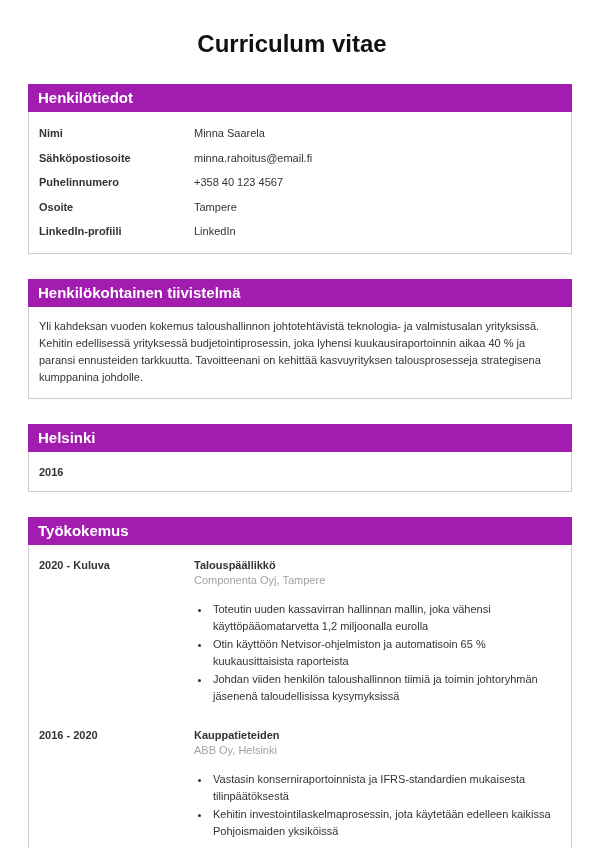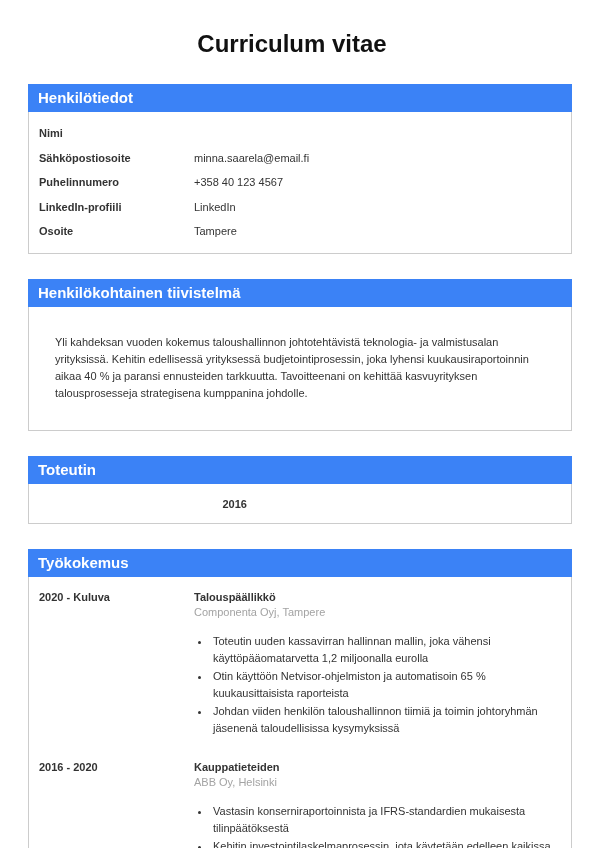--- a/index.html
+++ b/index.html
@@ -18,21 +18,21 @@
     margin: 30px 16px 26px 0;
     text-align: center;
     font-size: 24px;
     font-weight: bold;
     color: #111111;
   }
   .section {
     margin: 0 28px 25px 28px;
   }
   .section-header {
-    background: #3b82f6;
+    background: #a21caf;
     color: #ffffff;
     font-size: 15px;
     font-weight: bold;
     padding: 5px 10px 6px 10px;
   }
   .section-body {
     border: 1px solid #cccccc;
     border-top: none;
     background: #ffffff;
     padding: 9px 10px;
@@ -47,32 +47,31 @@
   .info-label {
     width: 155px;
     flex-shrink: 0;
     font-weight: bold;
   }
   .info-value {
     flex: 1;
   }
   
   .summary-text {
-    margin: 16px;
+    margin: 0;
     padding: 2px 0 3px 0;
     font-size: 11px;
     line-height: 17px;
   }
   
   .entry {
     display: flex;
     align-items: flex-start;
     font-size: 11px;
     padding: 5px 0 4px 0;
-    justify-content: center;
   }
   .entry + .entry {
     margin-top: 6px;
   }
   .entry-period {
     width: 155px;
     flex-shrink: 0;
     font-weight: bold;
   }
   .entry-details {
@@ -98,49 +97,50 @@
 </head>
 <body>
 
 <h1 class="page-title">Curriculum vitae</h1>
 
 <div class="section">
   <div class="section-header">Henkilötiedot</div>
   <div class="section-body">
     <div class="info-row">
       <div class="info-label">Nimi</div>
+      <div class="info-value">Minna Saarela</div>
     </div>
     <div class="info-row">
       <div class="info-label">Sähköpostiosoite</div>
-      <div class="info-value">minna.saarela@email.fi</div>
+      <div class="info-value">minna.rahoitus@email.fi</div>
     </div>
     <div class="info-row">
       <div class="info-label">Puhelinnumero</div>
       <div class="info-value">+358 40 123 4567</div>
     </div>
     <div class="info-row">
+      <div class="info-label">Osoite</div>
+      <div class="info-value">Tampere</div>
+    </div>
+    <div class="info-row">
       <div class="info-label">LinkedIn-profiili</div>
       <div class="info-value">LinkedIn</div>
-    </div>
-    <div class="info-row">
-      <div class="info-label">Osoite</div>
-      <div class="info-value">Tampere</div>
     </div>
   </div>
 </div>
 
 <div class="section">
   <div class="section-header">Henkilökohtainen tiivistelmä</div>
   <div class="section-body">
     <p class="summary-text">Yli kahdeksan vuoden kokemus taloushallinnon johtotehtävistä teknologia- ja valmistusalan yrityksissä. Kehitin edellisessä yrityksessä budjetointiprosessin, joka lyhensi kuukausiraportoinnin aikaa 40 % ja paransi ennusteiden tarkkuutta. Tavoitteenani on kehittää kasvuyrityksen talousprosesseja strategisena kumppanina johdolle.</p>
   </div>
 </div>
 
 <div class="section">
-  <div class="section-header">Toteutin</div>
+  <div class="section-header">Helsinki</div>
   <div class="section-body">
     <div class="entry">
       <div class="entry-period">2016</div>
     </div>
   </div>
 </div>
 
 <div class="section">
   <div class="section-header">Työkokemus</div>
   <div class="section-body">

